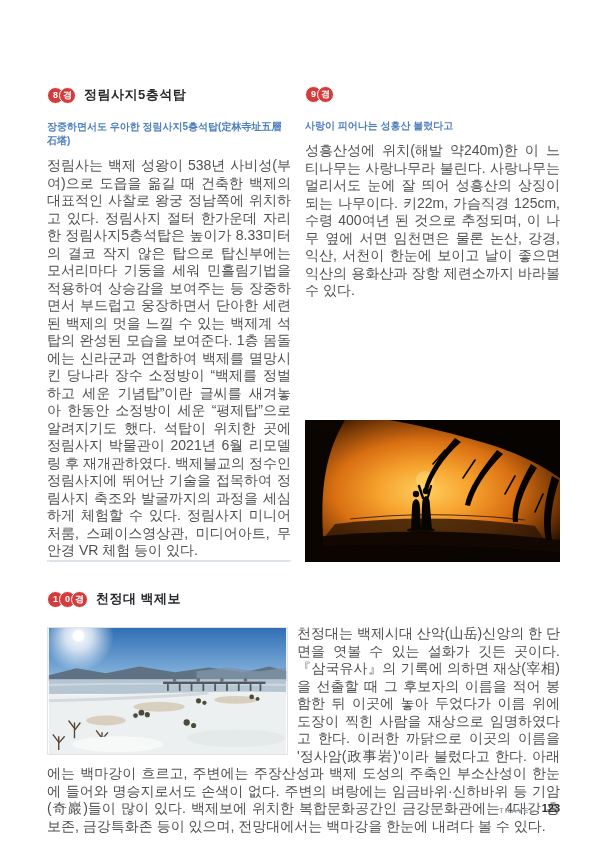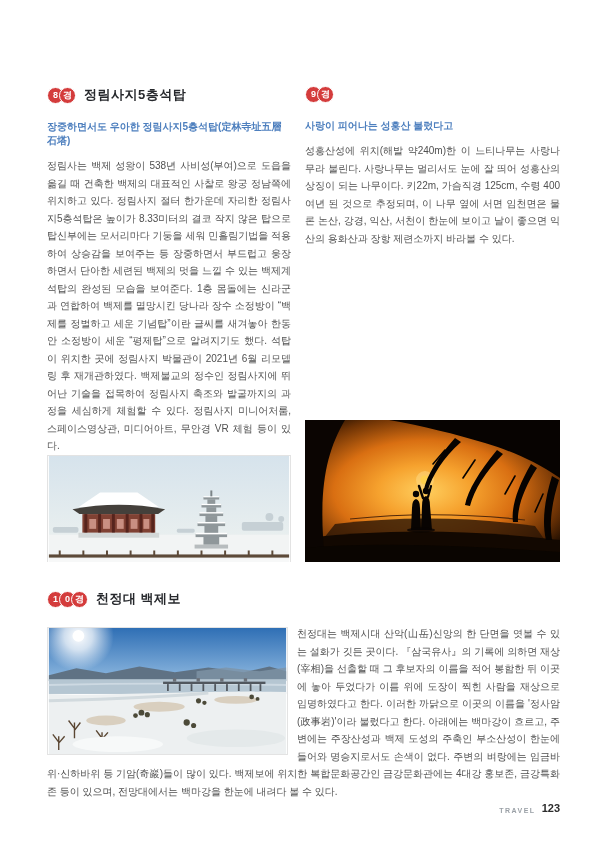--- a/index.html
+++ b/index.html
@@ -36,21 +36,21 @@
     color: var(--heading, #26282c); letter-spacing: 0.5px;
   }
   .subtitle {
     margin-top: 16px; margin-bottom: 9px;
     font-size: 10px; font-weight: 700;
     color: var(--subtitle-blue, #4d7fbe);
     flex: 0 0 auto;
   }
   p.body {
     margin: 0;
-    font-size: 10px; line-height: 17.5px;
+    font-size: 14px; line-height: 17.5px;
     color: var(--body, #505050);
     text-align: justify;
     word-break: break-all;
   }
   .photo { margin: 0; flex: 0 0 auto; font-size: 0; }
   .photo-frame svg { border: 1px solid #e3e3e3; }
   .photo1 { margin-top: auto; height: 128px; }
   .photo2 { margin-top: auto; height: 142px; }
   .sec3 { margin-top: 28px; }
   .sec3 .flow { margin-top: 17px; }

